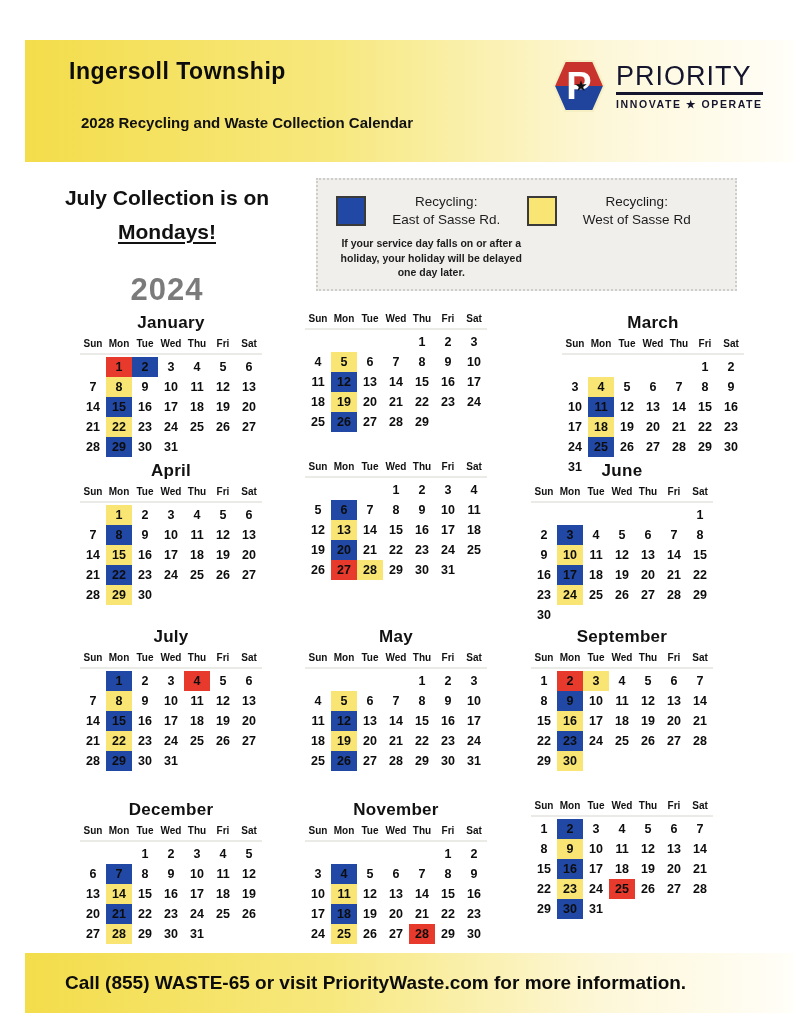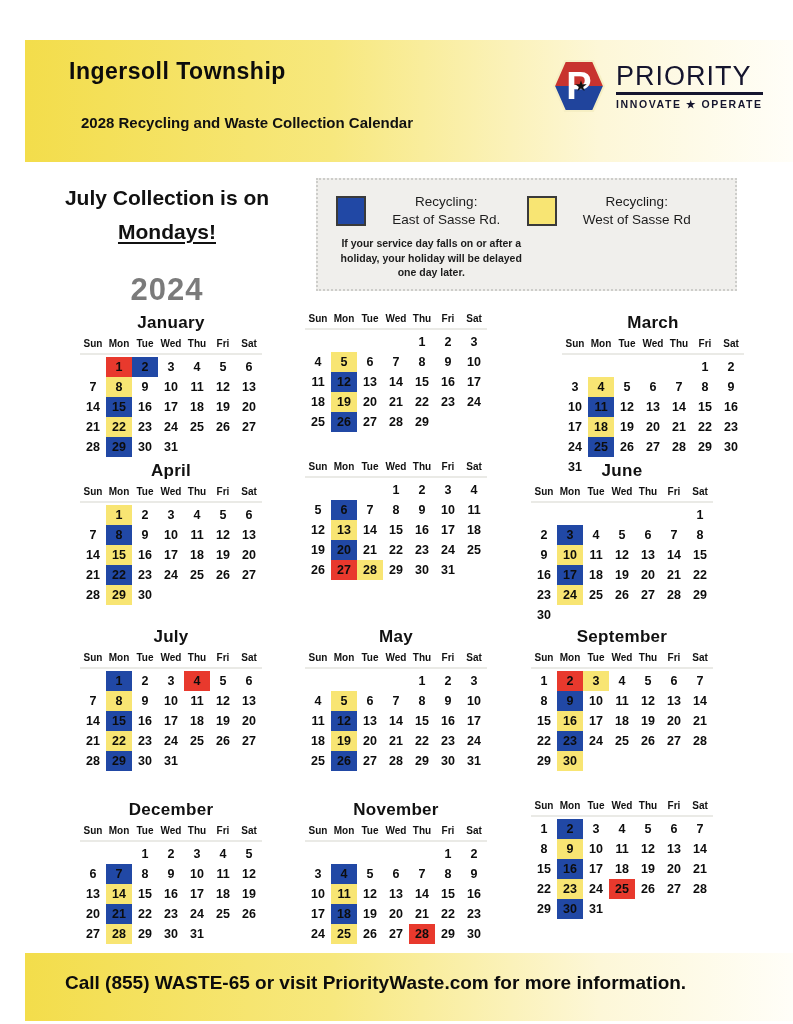--- a/index.html
+++ b/index.html
@@ -8,21 +8,21 @@
     position:relative; width:793px; height:1024px; background:#ffffff;
     font-family:"Liberation Sans", sans-serif; color:#111; overflow:hidden;
   }
 
   
   .banner {
     position:absolute; left:25px; width:768px;
     background:linear-gradient(90deg,#f3dd4b 0%,#f7e87e 40%,#fdf7d8 75%,#fffef8 100%);
   }
   .banner.top { top:40px; height:122px; }
-  .banner.bottom { top:953px; height:68px; }
+  .banner.bottom { top:953px; height:60px; }
   .page-title {
     position:absolute; left:44px; top:18px; font-size:23px; font-weight:800;
     letter-spacing:.5px; color:#0c0c0c;
   }
   .page-subtitle {
     position:absolute; left:56px; top:74px; font-size:15px; font-weight:700; color:#111;
   }
   .logo { position:absolute; left:527px; top:18px; display:flex; align-items:center; gap:10px; }
   .logo-text { display:flex; flex-direction:column; }
   .logo-brand {

